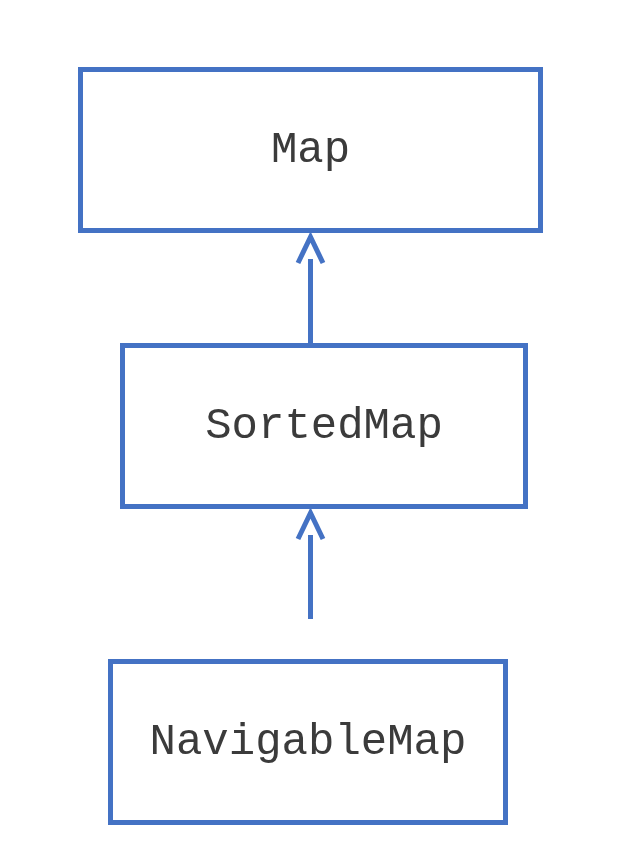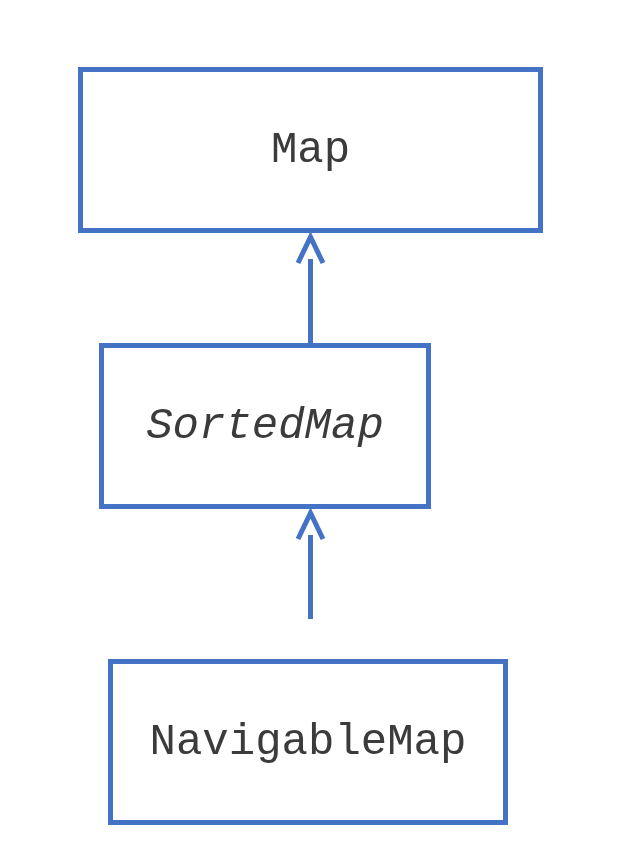--- a/index.html
+++ b/index.html
@@ -28,25 +28,24 @@
       color: #3b3b3b;
       font-weight: 400;
     }
     .node-map {
       left: 78px;
       top: 67px;
       width: 465px;
       height: 166px;
     }
     .node-sortedmap {
-      left: 99px;
+      left: 120px;
       top: 343px;
-      width: 332px;
+      width: 408px;
       height: 166px;
-      font-style: italic;
     }
     .node-navigablemap {
       left: 108px;
       top: 619px;
       width: 400px;
       height: 166px;
       margin-top: 40px;
     }
     .arrow {
       position: absolute;

